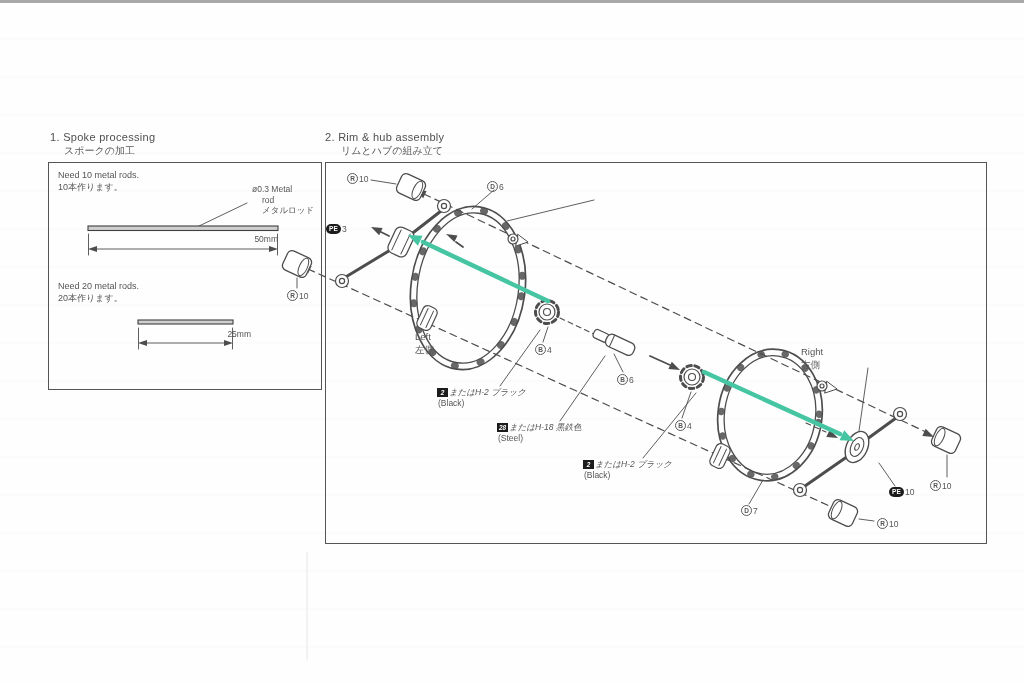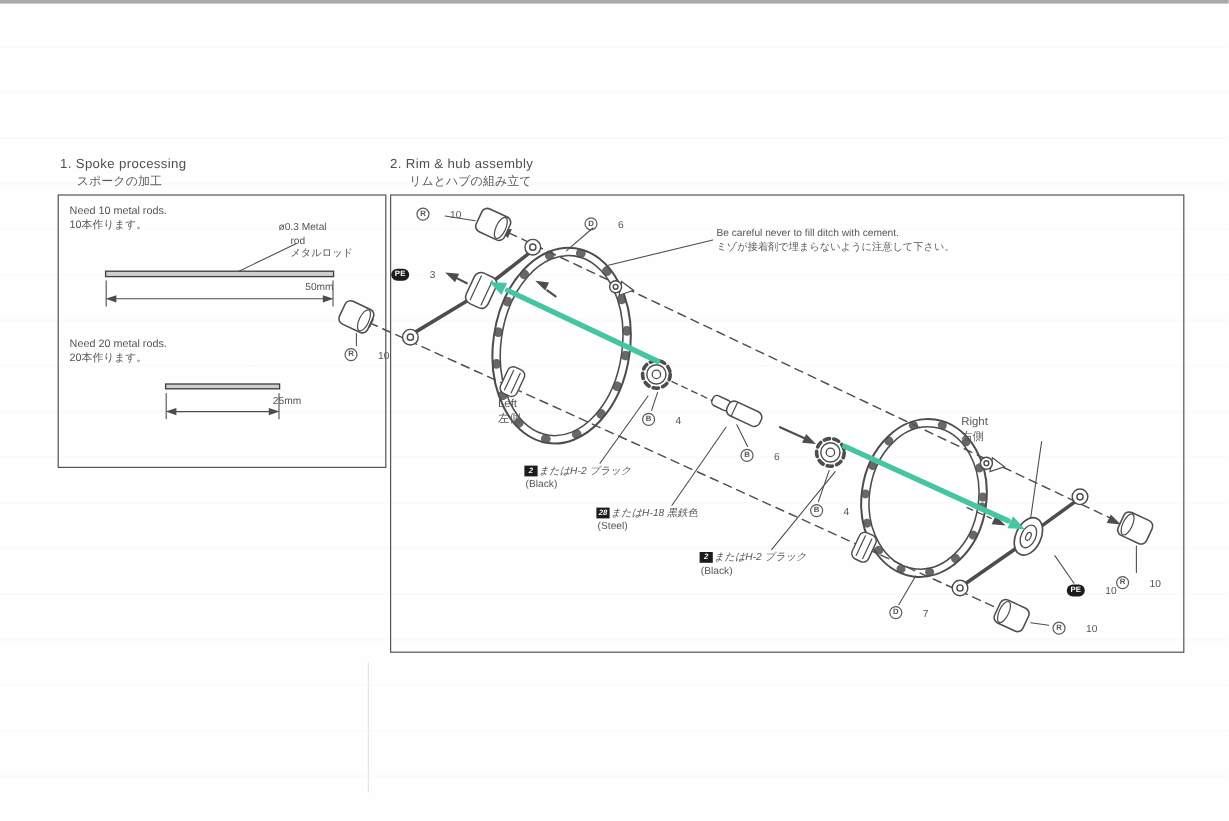--- a/index.html
+++ b/index.html
@@ -11,21 +11,21 @@
     font-family:"Liberation Sans", sans-serif; color:var(--ink);padding-left:36px;
   }
   .abs{position:absolute;}
   svg{position:absolute;left:0;top:0;}
   .topedge{left:0;top:0;width:1024px;height:3px;background:#a9a9a9;}
   .secbox{border:1.5px solid #545454; background:transparent;}
   .h-en{font-size:11px; letter-spacing:.3px; color:#4f4f4f; white-space:nowrap;}
   .h-jp{font-size:10px; color:#5a5a5a; white-space:nowrap;}
   .t9{font-size:9px; line-height:12px; color:#555; white-space:nowrap;}
   .dim{font-size:8.5px; color:#555; text-align:right;}
-  .pl{display:inline-flex; align-items:center; gap:17px; white-space:nowrap;}
+  .pl{display:inline-flex; align-items:center; gap:1px; white-space:nowrap;}
   .circ{
     display:inline-block; width:9px; height:9px; border:1px solid #5a5a5a; border-radius:50%;
     font-size:6.5px; line-height:9px; text-align:center; color:#555; font-weight:bold;
   }
   .plnum{font-size:8.5px; color:#555;}
   .pebadge{
     display:inline-block; background:#1c1c1c; color:#fff; border-radius:7px;
     font-size:6.5px; font-weight:bold; line-height:10px; padding:0 3px; letter-spacing:.2px;
   }
   .sq{
@@ -205,34 +205,30 @@
   <div class="abs h-en" style="left:50px;top:131px">1. Spoke processing</div>
   <div class="abs h-jp" style="left:64px;top:144px">スポークの加工</div>
   <div class="abs h-en" style="left:325px;top:131px">2. Rim &amp; hub assembly</div>
   <div class="abs h-jp" style="left:341px;top:144px">リムとハブの組み立て</div>
 
   <div class="abs secbox" style="left:48px;top:162px;width:272px;height:226px"></div>
   <div class="abs secbox" style="left:325px;top:162px;width:660px;height:380px"></div>
 
   <div class="abs t9" style="left:58px;top:169px">Need 10 metal rods.</div>
   <div class="abs t9" style="left:58px;top:181px">10本作ります。</div>
-  <div class="abs rodnote" style="left:232px;top:184px">
+  <div class="abs rodnote" style="left:252px;top:184px">
     <div>ø0.3 Metal</div>
     <div class="ind">rod</div>
     <div class="ind">メタルロッド</div>
   </div>
   <div class="abs dim" style="left:88px;top:234px;width:190px">50mm</div>
   <div class="abs t9" style="left:58px;top:280px">Need 20 metal rods.</div>
   <div class="abs t9" style="left:58px;top:292px">20本作ります。</div>
   <div class="abs dim" style="left:138px;top:329px;width:113px">25mm</div>
 
-  <div class="abs note2" style="left:597px;top:189px">
-    <div class="en">Be careful never to fill ditch with cement.</div>
-    <div class="jp">ミゾが接着剤で埋まらないように注意して下さい。</div>
-  </div>
 
   <div class="abs sidelbl" style="left:415px;top:330px">
     <div>Left</div>
     <div>左側</div>
   </div>
   <div class="abs sidelbl" style="left:801px;top:345px">
     <div>Right</div>
     <div>右側</div>
   </div>
 

